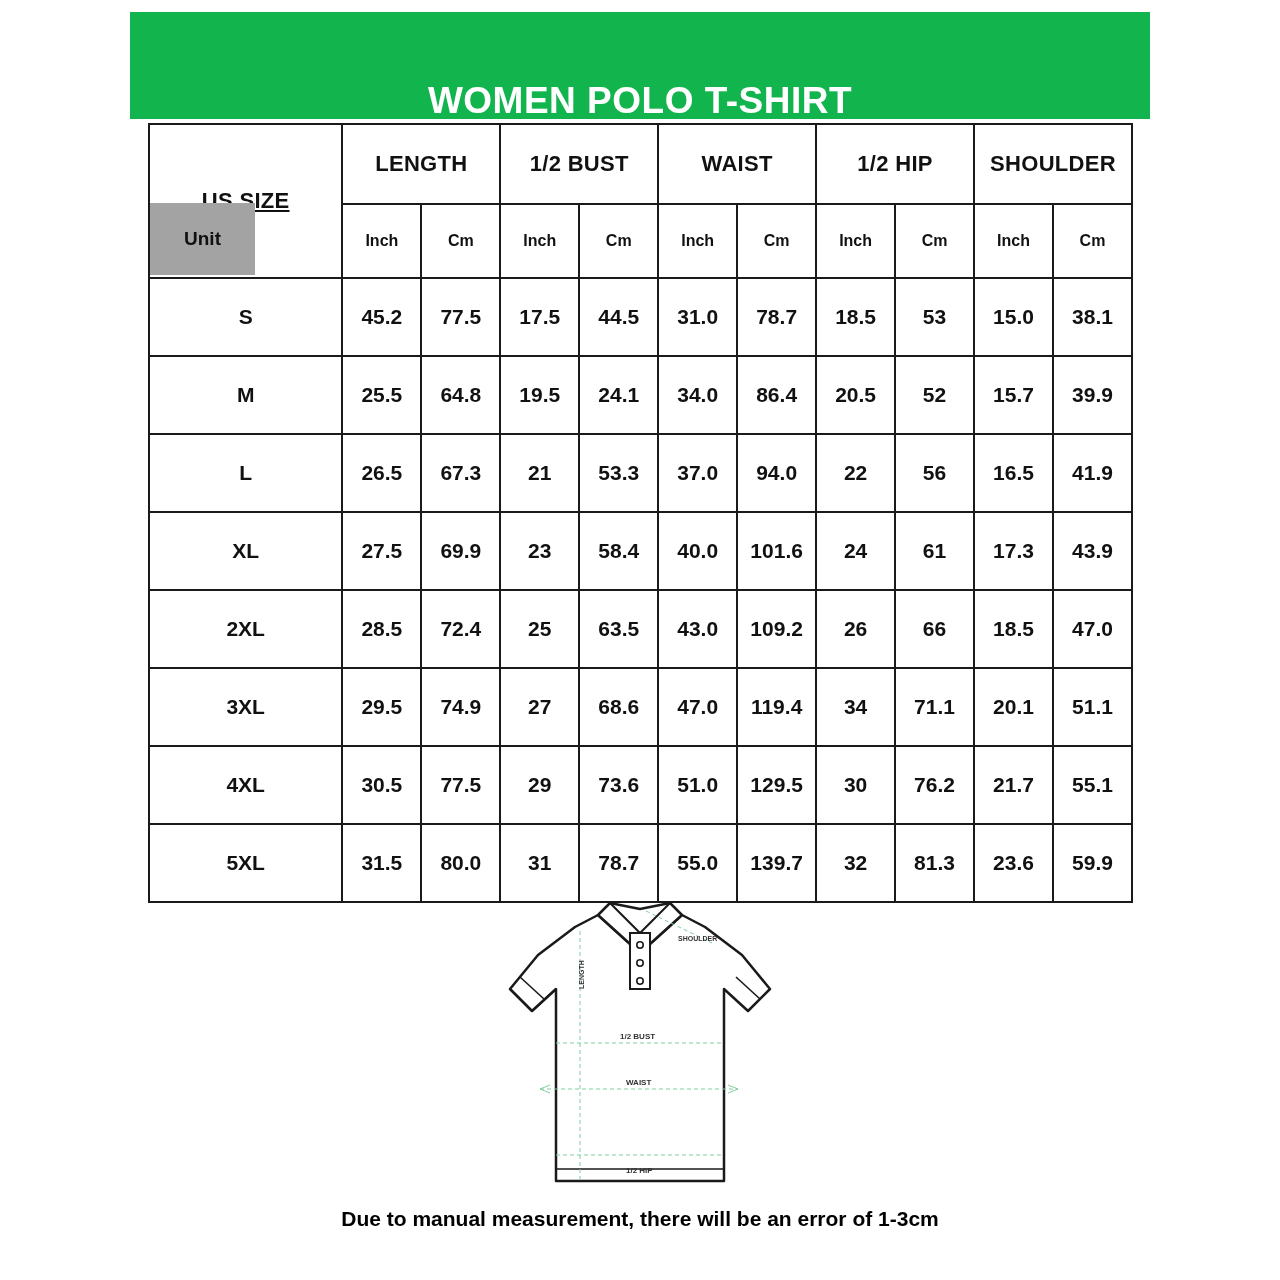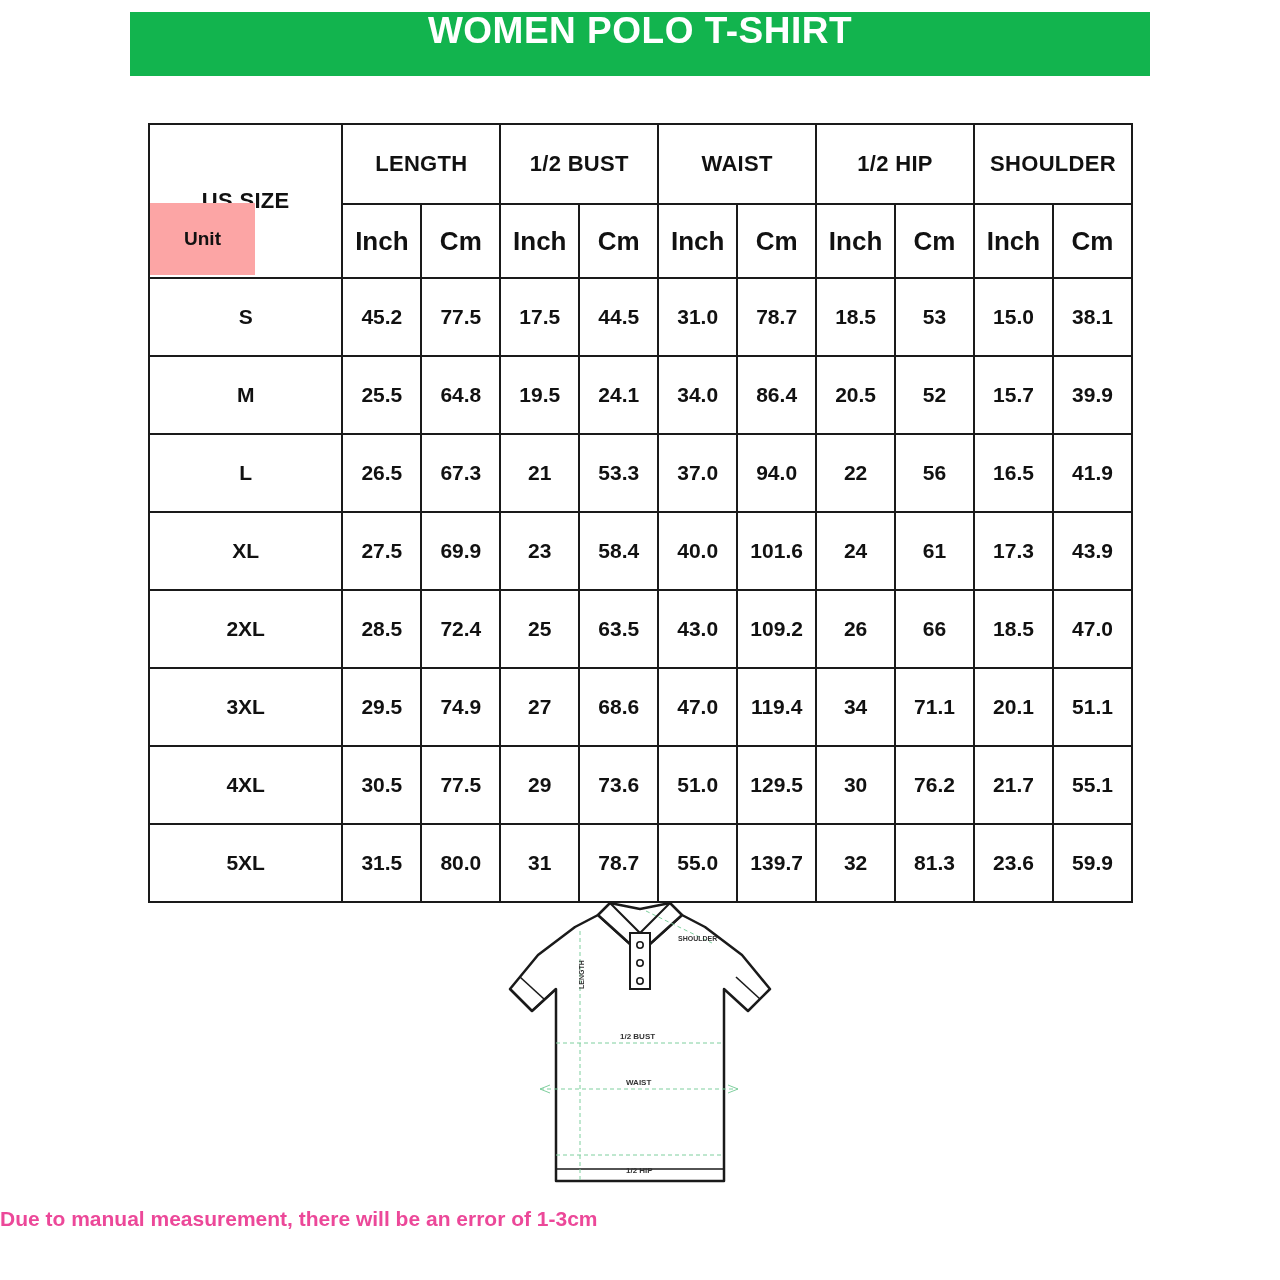--- a/index.html
+++ b/index.html
@@ -22,24 +22,24 @@
     position: relative;
     background: #ffffff;
   }
 
   
   .title-banner {
     position: absolute;
     left: 130px;
     top: 12px;
     width: 1020px;
-    height: 64px;
+    height: 107px;
     background: #12b44e;
     display: flex;
-    align-items: flex-start;
+    align-items: flex-end;
     justify-content: center;
   }
   .title-banner .title-text {
     color: #ffffff;
     font-size: 37px;
     font-weight: bold;
     letter-spacing: 0.5px;
     text-align: center;
     line-height: 1;
   }
@@ -65,49 +65,49 @@
     background: #ffffff;
     padding: 0;
   }
   .row-group-head td {
     height: 78px;
     font-size: 22px;
     letter-spacing: 0.3px;
   }
   .row-unit td {
     height: 72px;
-    font-size: 26px;
+    font-size: 16px;
   }
   .row-data td {
     height: 76px;
     font-size: 21px;
   }
-  .col-size { width: 107px; }
+  .col-size { width: 107px; text-decoration: underline; }
   .col-num  { width: 87px; }
 
   .cell-size { font-size: 22px; }
 
   
   .shirt-area {
     position: absolute;
     left: 480px;
     top: 893px;
     width: 320px;
     height: 300px;
   }
   .shirt-area svg { display: block; }
 
   
   .footer-note {
     position: absolute;
     left: 0;
     top: 1207px;
     width: 1280px;
-    text-align: left;
-    color: #ec4899;
+    text-align: center;
+    color: #000000;
     font-size: 21px;
     font-weight: bold;
   }
 </style>
 </head>
 <body>
 
 <div class="page">
 
   <div class="title-banner">
@@ -240,21 +240,21 @@
           <td>139.7</td>
           <td>32</td>
           <td>81.3</td>
           <td>23.6</td>
           <td>59.9</td>
         </tr>
       </tbody>
     </table>
   </div>
 
-  <div style="position:absolute; left:150px; top:203px; width:105px; height:72px; display:flex; align-items:center; justify-content:center; font-size:19px; font-weight:bold; background:#fca5a5;">Unit</div>
+  <div style="position:absolute; left:150px; top:203px; width:105px; height:72px; display:flex; align-items:center; justify-content:center; font-size:19px; font-weight:bold; background:#a3a3a3;">Unit</div>
 
   <div class="shirt-area">
     <svg width="320" height="300" viewBox="0 0 320 300">
 
       <path d="M118 22 L95 34 L58 62 L30 96 L52 118 L76 96 L76 288 L244 288 L244 96 L268 118 L290 96 L262 62 L225 34 L202 22 L160 60 Z" fill="#ffffff" stroke="#1a1a1a" stroke-width="2.5" stroke-linejoin="round"></path>
 
       <path d="M52 118 L76 96" fill="none" stroke="#1a1a1a" stroke-width="2"></path>
       <path d="M30 96 L52 118" fill="none" stroke="#1a1a1a" stroke-width="2"></path>
       <path d="M40 84 L64 106" fill="none" stroke="#1a1a1a" stroke-width="1.6"></path>
       <path d="M256 84 L280 106" fill="none" stroke="#1a1a1a" stroke-width="1.6"></path>

